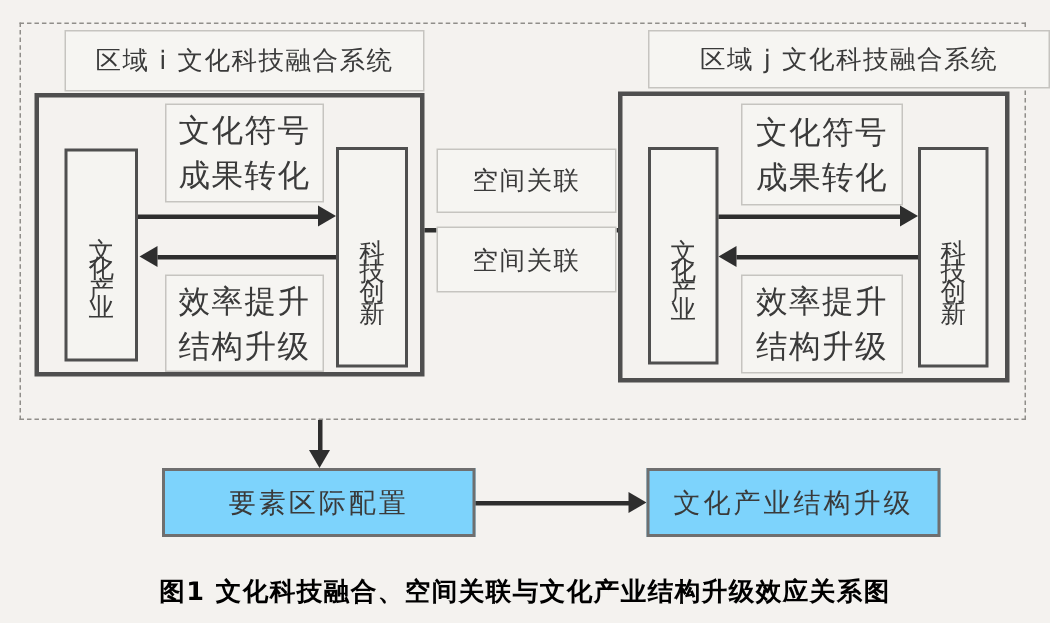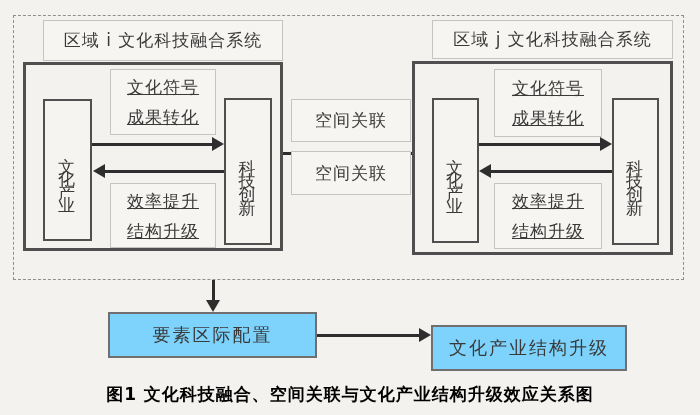--- a/index.html
+++ b/index.html
@@ -13,21 +13,21 @@
   }
   .abs{position:absolute;box-sizing:border-box;}
   
   .box-strong{border:3px solid #4f4f4f;background:transparent;}
   .box-med{border:2px solid #4f4f4f;background:#f5f4f1;}
   .box-out{border:2px solid #6f6f6f;background:#7dd3fc;}
   
   .box-light{border:1px solid #c6c4c0;background:#f6f5f2;}
   .center{display:flex;align-items:center;justify-content:center;text-align:center;}
   .ttl{font-size:17px;letter-spacing:1px;}
-  .lbl{font-size:17px;line-height:30px;letter-spacing:1px;flex-direction:column;text-decoration:underline;}
+  .lbl{font-size:21px;line-height:30px;letter-spacing:1px;flex-direction:column;}
   .lbl span{display:block;}
   .vtext{
     writing-mode:vertical-lr;text-orientation:upright;
     font-size:17px;letter-spacing:13px;
   }
   .btm-lbl{font-size:18px;letter-spacing:2px;}
   
   .hline{height:3px;background:#2e2e2e;}
   .vline{width:3px;background:#2e2e2e;}
   .dash{border:1px dashed #908e8a;background:transparent;}
@@ -79,21 +79,21 @@
 <div class="abs box-light center ttl" style="left:291px;top:99px;width:120px;height:43px;">
   <span>空间关联</span>
 </div>
 
 <div class="abs hline" style="left:283px;top:152px;width:129px;"></div>
 
 <div class="abs box-light center ttl" style="left:291px;top:151px;width:120px;height:44px;">
   <span>空间关联</span>
 </div>
 
-<div class="abs box-light center ttl" style="left:432px;top:20px;width:241px;height:39px;">
+<div class="abs box-light center ttl" style="left:432px;top:20px;width:268px;height:39px;">
   <span>区域 j 文化科技融合系统</span>
 </div>
 
 <div class="abs box-strong" style="left:412px;top:61px;width:261px;height:194px;"></div>
 
 <div class="abs box-light center lbl" style="left:494px;top:69px;width:108px;height:68px;">
   <span>文化符号</span>
   <span>成果转化</span>
 </div>
 
@@ -119,17 +119,17 @@
 <div class="abs vline" style="left:212px;top:280px;height:21px;"></div>
 <div class="abs ah ah-down" style="left:206px;top:300px;"></div>
 
 <div class="abs box-out center btm-lbl" style="left:108px;top:312px;width:209px;height:46px;">
   <span>要素区际配置</span>
 </div>
 
 <div class="abs hline" style="left:317px;top:334px;width:103px;"></div>
 <div class="abs ah ah-right" style="left:419px;top:328px;"></div>
 
-<div class="abs box-out center btm-lbl" style="left:431px;top:312px;width:196px;height:46px;margin-top:13px;">
+<div class="abs box-out center btm-lbl" style="left:431px;top:312px;width:196px;height:46px;">
   <span>文化产业结构升级</span>
 </div>
 
 <div class="abs caption">图1 文化科技融合、空间关联与文化产业结构升级效应关系图</div>
 
 </body></html>

